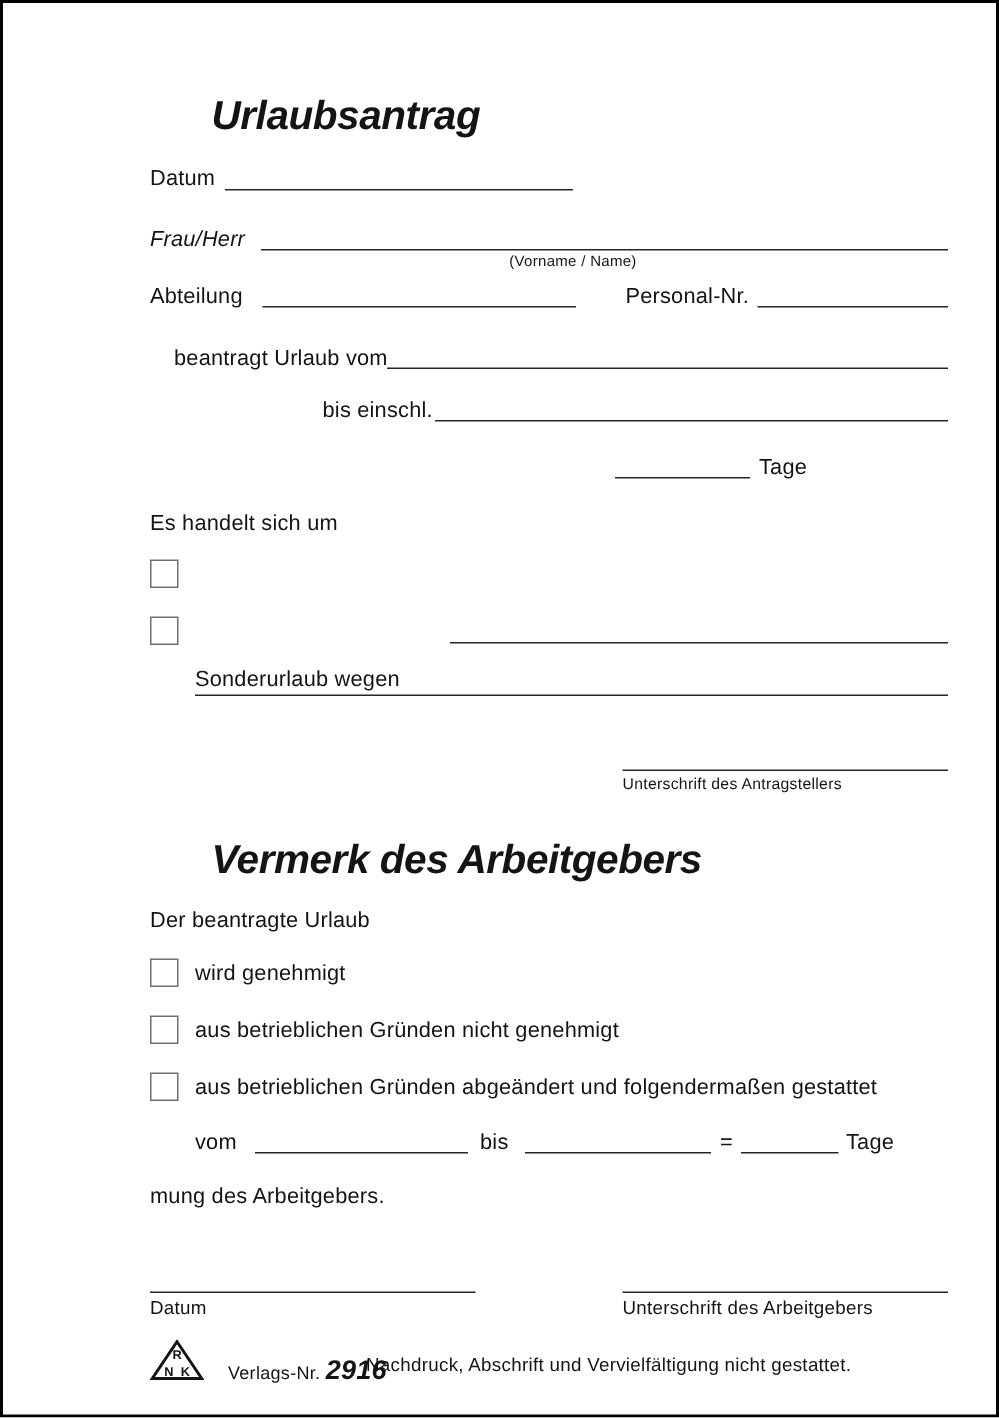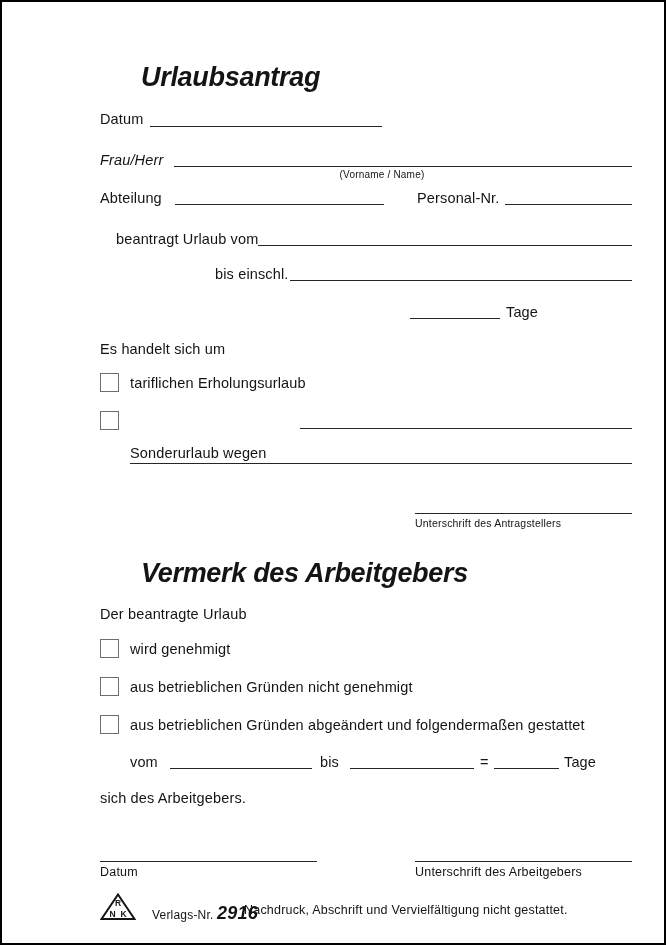--- a/index.html
+++ b/index.html
@@ -44,21 +44,20 @@
 
   <div class="t" style="left:213px;top:264px;">bis einschl.</div>
   <div class="ul" style="left:288px;top:278px;width:342px;"></div>
 
   <div class="ul" style="left:408px;top:316px;width:90px;"></div>
   <div class="t" style="left:504px;top:302px;">Tage</div>
 
   <div class="t" style="left:98px;top:339px;">Es handelt sich um</div>
 
   <div class="cb" style="left:98px;top:371px;"></div>
-  <div class="t" style="left:128px;top:373px;">tariflichen Erholungsurlaub</div>
 
   <div class="cb" style="left:98px;top:409px;"></div>
   <div class="t" style="left:128px;top:411px;margin-top:32px;">Sonderurlaub wegen</div>
   <div class="ul" style="left:298px;top:426px;width:332px;"></div>
 
   <div class="ul" style="left:128px;top:461px;width:502px;"></div>
 
   <div class="ul" style="left:413px;top:511px;width:217px;"></div>
   <div class="sig" style="left:413px;top:515px;">Unterschrift des Antragstellers</div>
 
@@ -77,21 +76,21 @@
 
   <div class="t" style="left:128px;top:752px;text-align:right;">vom</div>
   <div class="ul" style="left:168px;top:766px;width:142px;"></div>
   <div class="t" style="left:318px;top:752px;">bis</div>
   <div class="ul" style="left:348px;top:766px;width:124px;"></div>
   <div class="t" style="left:478px;top:752px;">=</div>
   <div class="ul" style="left:492px;top:766px;width:65px;"></div>
   <div class="t" style="left:562px;top:752px;">Tage</div>
 
   <div class="note">
-    <div>sich des Arbeitgebers.</div>
+    <div>mung des Arbeitgebers.</div>
   </div>
 
   <div class="ul" style="left:98px;top:859px;width:217px;"></div>
   <div class="blabel" style="left:98px;top:863px;">Datum</div>
 
   <div class="ul" style="left:413px;top:859px;width:217px;"></div>
   <div class="blabel" style="left:413px;top:863px;">Unterschrift des Arbeitgebers</div>
 
   <svg style="position:absolute;left:98px;top:891px;" width="36" height="28" viewBox="0 0 36 28">
     <polygon points="18,1.5 34.5,26 1.5,26" fill="none" stroke="#141414" stroke-width="2"></polygon>

